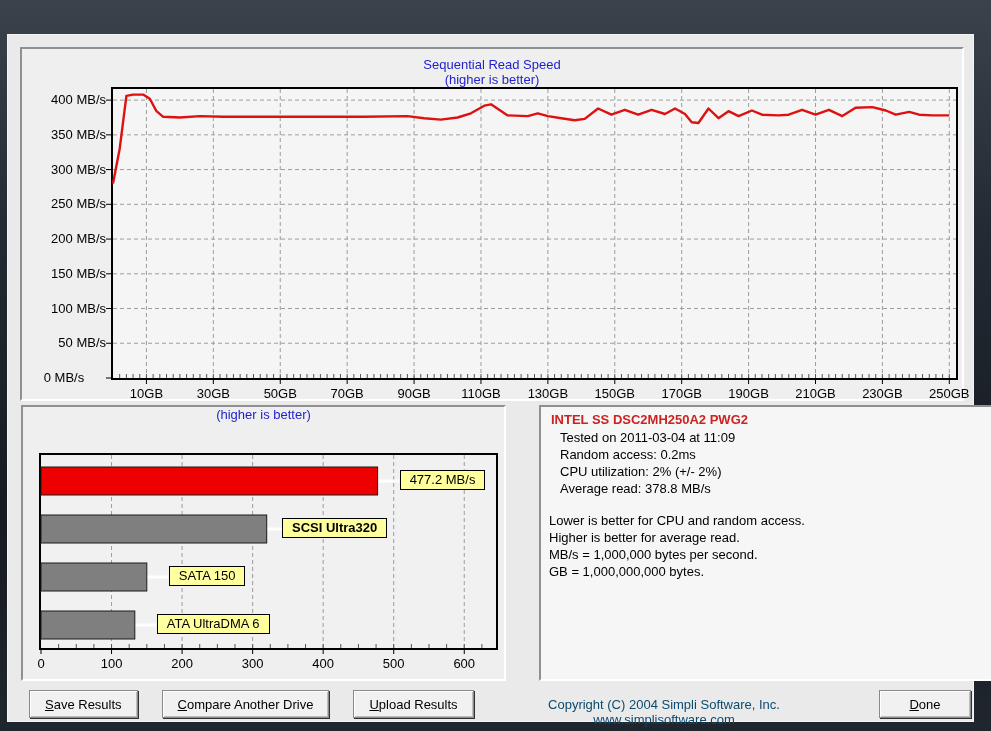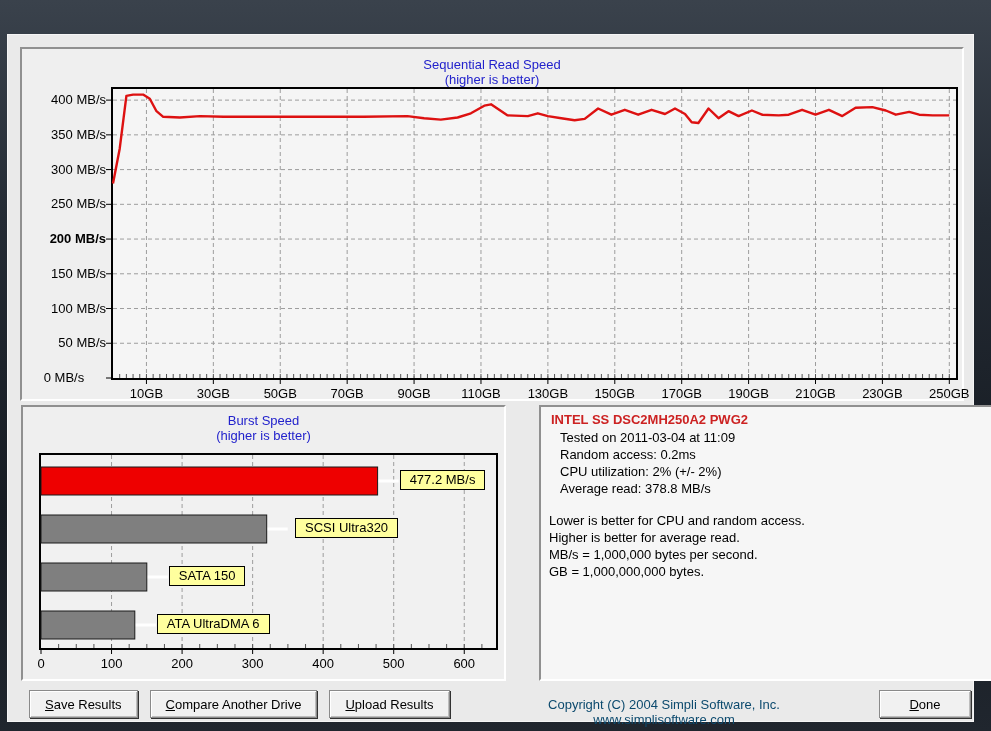--- a/index.html
+++ b/index.html
@@ -49,21 +49,21 @@
   .bar-callout {
     position: absolute; background: #ffff9e; border: 1px solid #000;
     font-size: 13px; padding: 1px 9px 2px 9px; white-space: nowrap;
   }
   .info-panel { background: #f6f6f6; font-size: 13px; color:#000; }
   .info-title { color: #cc2222; font-weight: bold; font-size: 13px; margin: 5px 0 2px 10px; }
   .info-details { margin-left: 19px; }
   .info-details div { line-height: 17px; }
   .info-notes { margin: 15px 0 0 8px; }
   .info-notes div { line-height: 17px; }
-  .btnrow { position: absolute; left: 21px; top: 655px; display: flex; gap: 12px; }
+  .btnrow { position: absolute; left: 21px; top: 655px; display: flex; gap: 24px; }
   .btn {
     height: 28px; background: #f1f1f1; color: #000;
     border: 1px solid #8a8a8a; padding: 0 15px; cursor: pointer;
     font-family: "Liberation Sans", sans-serif; font-size: 13px;
     box-shadow: inset 1px 1px 0 #ffffff, inset -1px -1px 0 #bdbdbd, 1px 1px 0 rgba(30,30,30,.9);
   }
   .done { position: absolute; left: 871px; top: 655px; width: 92px; }
   .copyright {
     position: absolute; left: 470px; top: 662px; width: 372px;
     text-align: center; color: #0c4a6e; font-size: 13px;
@@ -80,21 +80,21 @@
   <div class="client">
 
     <div class="panel" style="left:12px; top:12px; width:944px; height:354px;">
       <div class="chart-title">Sequential Read Speed</div>
       <div class="chart-subtitle">(higher is better)</div>
       <div id="seq-ylabels">
           <div class="ytick-label" style="left: 0px; top: 321px; text-align: center;">0 MB/s</div>
           <div class="ytick-label" style="left: 0px; top: 286.264px;">50 MB/s</div>
           <div class="ytick-label" style="left: 0px; top: 251.529px;">100 MB/s</div>
           <div class="ytick-label" style="left: 0px; top: 216.793px;">150 MB/s</div>
-          <div class="ytick-label" style="left: 0px; top: 182.058px; font-weight: bold;">200 MB/s</div>
+          <div class="ytick-label" style="left: 0px; top: 182.058px;">200 MB/s</div>
           <div class="ytick-label" style="left: 0px; top: 147.322px;">250 MB/s</div>
           <div class="ytick-label" style="left: 0px; top: 112.587px;">300 MB/s</div>
           <div class="ytick-label" style="left: 0px; top: 77.851px;">350 MB/s</div>
           <div class="ytick-label" style="left: 0px; top: 43.1154px;">400 MB/s</div>
         </div>
       <div class="plot" style="left:89px; top:38px; width:847px; height:293px;">
         <svg id="seq-svg" width="843" height="289" viewBox="0 0 843 289">
             <line x1="-7" y1="289" x2="0" y2="289" stroke="#000" stroke-width="1"></line>
             <line x1="0" y1="254.2644230769231" x2="843" y2="254.2644230769231" stroke="#9d9d9d" stroke-width="1" stroke-dasharray="4 3"></line>
             <line x1="-7" y1="254.2644230769231" x2="0" y2="254.2644230769231" stroke="#000" stroke-width="1"></line>
@@ -277,21 +277,20 @@
           <div class="tick-label" style="left: 561.786px; top: 337px;">150GB</div>
           <div class="tick-label" style="left: 628.69px; top: 337px;">170GB</div>
           <div class="tick-label" style="left: 695.595px; top: 337px;">190GB</div>
           <div class="tick-label" style="left: 762.5px; top: 337px;">210GB</div>
           <div class="tick-label" style="left: 829.405px; top: 337px;">230GB</div>
           <div class="tick-label" style="left: 896.31px; top: 337px;">250GB</div>
         </div>
     </div>
 
     <div class="panel" style="left:13px; top:370px; width:485px; height:276px;">
-      <div class="chart-title" style="margin-top:6px;">Burst Speed</div>
       <div class="chart-subtitle">(higher is better)</div>
       <div class="plot" style="left:16px; top:46px; width:459px; height:197px; background:#f1f1f1;">
         <svg id="burst-svg" width="455" height="193" viewBox="0 0 455 193">
             <line x1="0" y1="193" x2="0" y2="199" stroke="#000" stroke-width="1"></line>
             <line x1="70.54263565891473" y1="0" x2="70.54263565891473" y2="193" stroke="#9d9d9d" stroke-width="1" stroke-dasharray="4 3"></line>
             <line x1="70.54263565891473" y1="193" x2="70.54263565891473" y2="199" stroke="#000" stroke-width="1"></line>
             <line x1="141.08527131782947" y1="0" x2="141.08527131782947" y2="193" stroke="#9d9d9d" stroke-width="1" stroke-dasharray="4 3"></line>
             <line x1="141.08527131782947" y1="193" x2="141.08527131782947" y2="199" stroke="#000" stroke-width="1"></line>
             <line x1="211.62790697674419" y1="0" x2="211.62790697674419" y2="193" stroke="#9d9d9d" stroke-width="1" stroke-dasharray="4 3"></line>
             <line x1="211.62790697674419" y1="193" x2="211.62790697674419" y2="199" stroke="#000" stroke-width="1"></line>
@@ -331,21 +330,21 @@
             <line x1="225.73643410852713" y1="74" x2="246.73643410852713" y2="74" stroke="#ffffff" stroke-width="3"></line>
             <rect x="0" y="60" width="225.7" height="28" fill="#7f7f7f" stroke="#1a1a1a" stroke-width="1"></rect>
             <line x1="105.81395348837209" y1="122" x2="126.81395348837209" y2="122" stroke="#ffffff" stroke-width="3"></line>
             <rect x="0" y="108" width="105.8" height="28" fill="#7f7f7f" stroke="#1a1a1a" stroke-width="1"></rect>
             <line x1="93.82170542635659" y1="170" x2="114.82170542635659" y2="170" stroke="#ffffff" stroke-width="3"></line>
             <rect x="0" y="156" width="93.8" height="28" fill="#7f7f7f" stroke="#1a1a1a" stroke-width="1"></rect>
           </svg>
       </div>
       <div id="burst-callouts">
           <div class="bar-callout" style="background: rgb(255, 255, 158); left: 376.629px; top: 63px;">477.2 MB/s</div>
-          <div class="bar-callout" style="background: rgb(255, 255, 158); left: 272px; top: 111px;">SCSI Ultra320</div>
+          <div class="bar-callout" style="background: rgb(255, 255, 158); left: 259px; top: 111px; font-weight: bold;">SCSI Ultra320</div>
           <div class="bar-callout" style="background: rgb(255, 255, 158); left: 145.814px; top: 159px;">SATA 150</div>
           <div class="bar-callout" style="background: rgb(255, 255, 158); left: 133.822px; top: 207px;">ATA UltraDMA 6</div>
         </div>
       <div id="burst-xlabels">
           <div class="tick-label" style="left: -13px; top: 249px;">0</div>
           <div class="tick-label" style="left: 57.5426px; top: 249px;">100</div>
           <div class="tick-label" style="left: 128.085px; top: 249px;">200</div>
           <div class="tick-label" style="left: 198.628px; top: 249px;">300</div>
           <div class="tick-label" style="left: 269.171px; top: 249px;">400</div>
           <div class="tick-label" style="left: 339.713px; top: 249px;">500</div>

